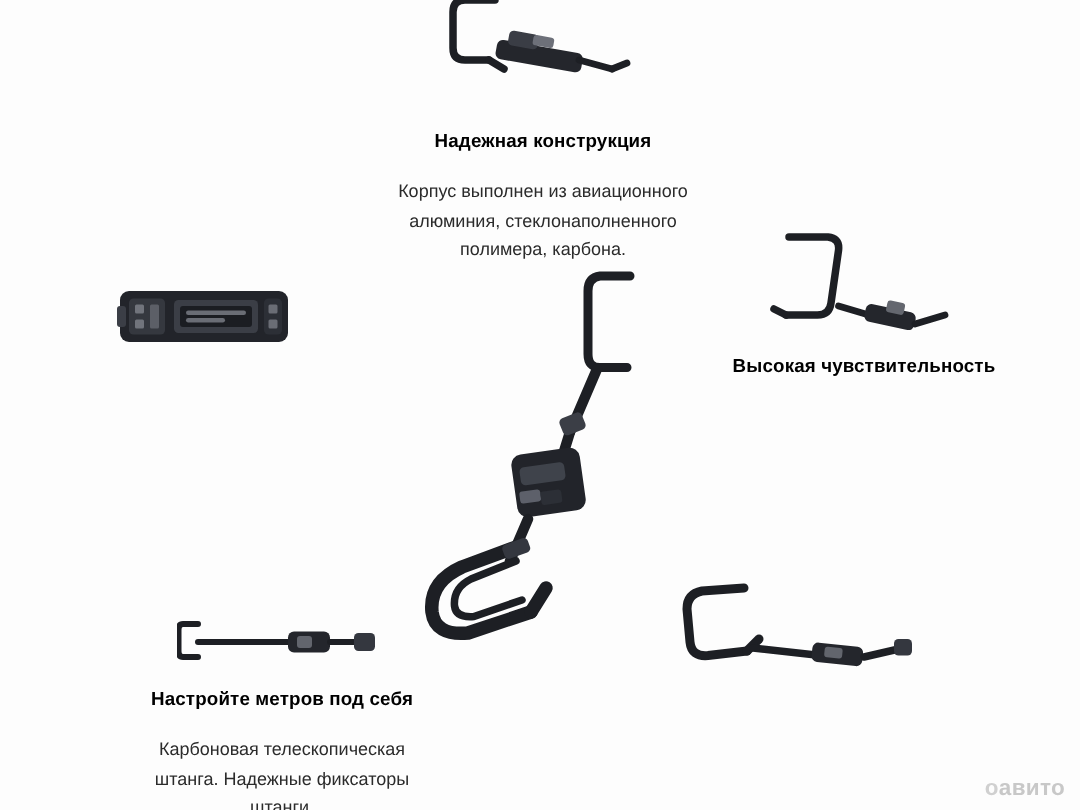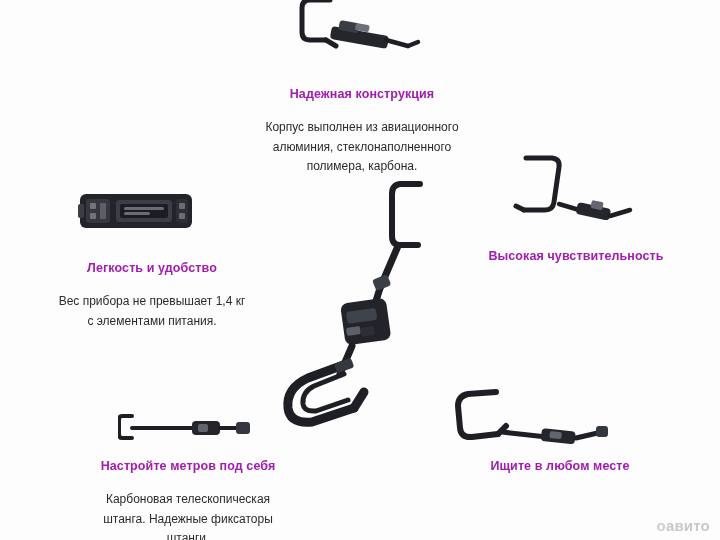--- a/index.html
+++ b/index.html
@@ -25,33 +25,33 @@
     position: absolute;
     text-align: center;
     color: #1c1c1c;
   }
   .feature .f-title {
     font-size: 12.5px;
     font-weight: bold;
     letter-spacing: 0.1px;
     line-height: 1.3;
     margin: 0 0 9px 0;
-    color: #a21caf;
+    color: #000000;
   }
   .feature .f-desc {
     font-size: 12px;
     line-height: 1.62;
     color: #2b2b2b;
     margin: 16px;
   }
 
   
   #feat-construction { left: 244px; top: 86px; width: 236px; }
   #feat-light        { left: 42px;  top: 260px; width: 220px; }
-  #feat-sensitivity  { left: 462px; top: 248px; width: 228px; }
+  #feat-sensitivity  { left: 462px; top: 236px; width: 228px; }
   #feat-adjust       { left: 84px;  top: 458px; width: 208px; }
   #feat-anywhere     { left: 452px; top: 458px; width: 216px; }
 
   
   .art {
     position: absolute;
   }
   .art svg { display: block; }
 
   #art-top        { left: 296px; top: -4px; }
@@ -117,24 +117,20 @@
       <rect x="42" y="18" width="48" height="14" rx="2" fill="#1b1d22"></rect>
       <rect x="46" y="21" width="40" height="3" rx="1.5" fill="#6a6d75"></rect>
       <rect x="46" y="26" width="26" height="3" rx="1.5" fill="#6a6d75"></rect>
       <rect x="98" y="13" width="12" height="24" rx="3" fill="#2c2f36"></rect>
       <rect x="101" y="17" width="6" height="6" rx="1" fill="#6a6d75"></rect>
       <rect x="101" y="27" width="6" height="6" rx="1" fill="#6a6d75"></rect>
       <rect x="0" y="18" width="6" height="14" rx="2" fill="#3b3e46"></rect>
     </svg>
   </div>
 
-  <div class="feature" id="feat-light">
-    <p class="f-title">Легкость и удобство</p>
-    <p class="f-desc">Вес прибора не превышает 1,4 кг с элементами питания.</p>
-  </div>
 
   <div class="art" id="art-right-top">
     <svg width="132" height="82" viewBox="0 0 132 82">
       <g fill="none" stroke="#1d1f24" stroke-width="5" stroke-linecap="round" stroke-linejoin="round">
         <path d="M20 6 L46 6 Q54 7 53 15 L48 50 Q47 58 39 58 L18 58"></path>
         <path d="M18 58 L10 54"></path>
       </g>
       <g fill="none" stroke="#1d1f24" stroke-width="4.5" stroke-linecap="round" stroke-linejoin="round">
         <path d="M53 52 L80 60"></path>
       </g>
@@ -220,20 +216,19 @@
       <rect x="92" y="40" width="34" height="13" rx="4" fill="#24262c" transform="rotate(6 92 40)"></rect>
       <rect x="100" y="43" width="12" height="7" rx="2" fill="#62656d" transform="rotate(6 100 43)"></rect>
       <g fill="none" stroke="#1d1f24" stroke-width="5" stroke-linecap="round">
         <path d="M126 50 L152 44"></path>
       </g>
       <rect x="146" y="38" width="12" height="11" rx="3" fill="#34373f"></rect>
     </svg>
   </div>
 
   <div class="feature" id="feat-anywhere">
-    <p class="f-title">Ищите в любом месте</p>
   </div>
 
   <div id="watermark">
     <span class="wm-dot">о</span><span>авито</span>
   </div>
 
 </div>
 
 </body></html>

